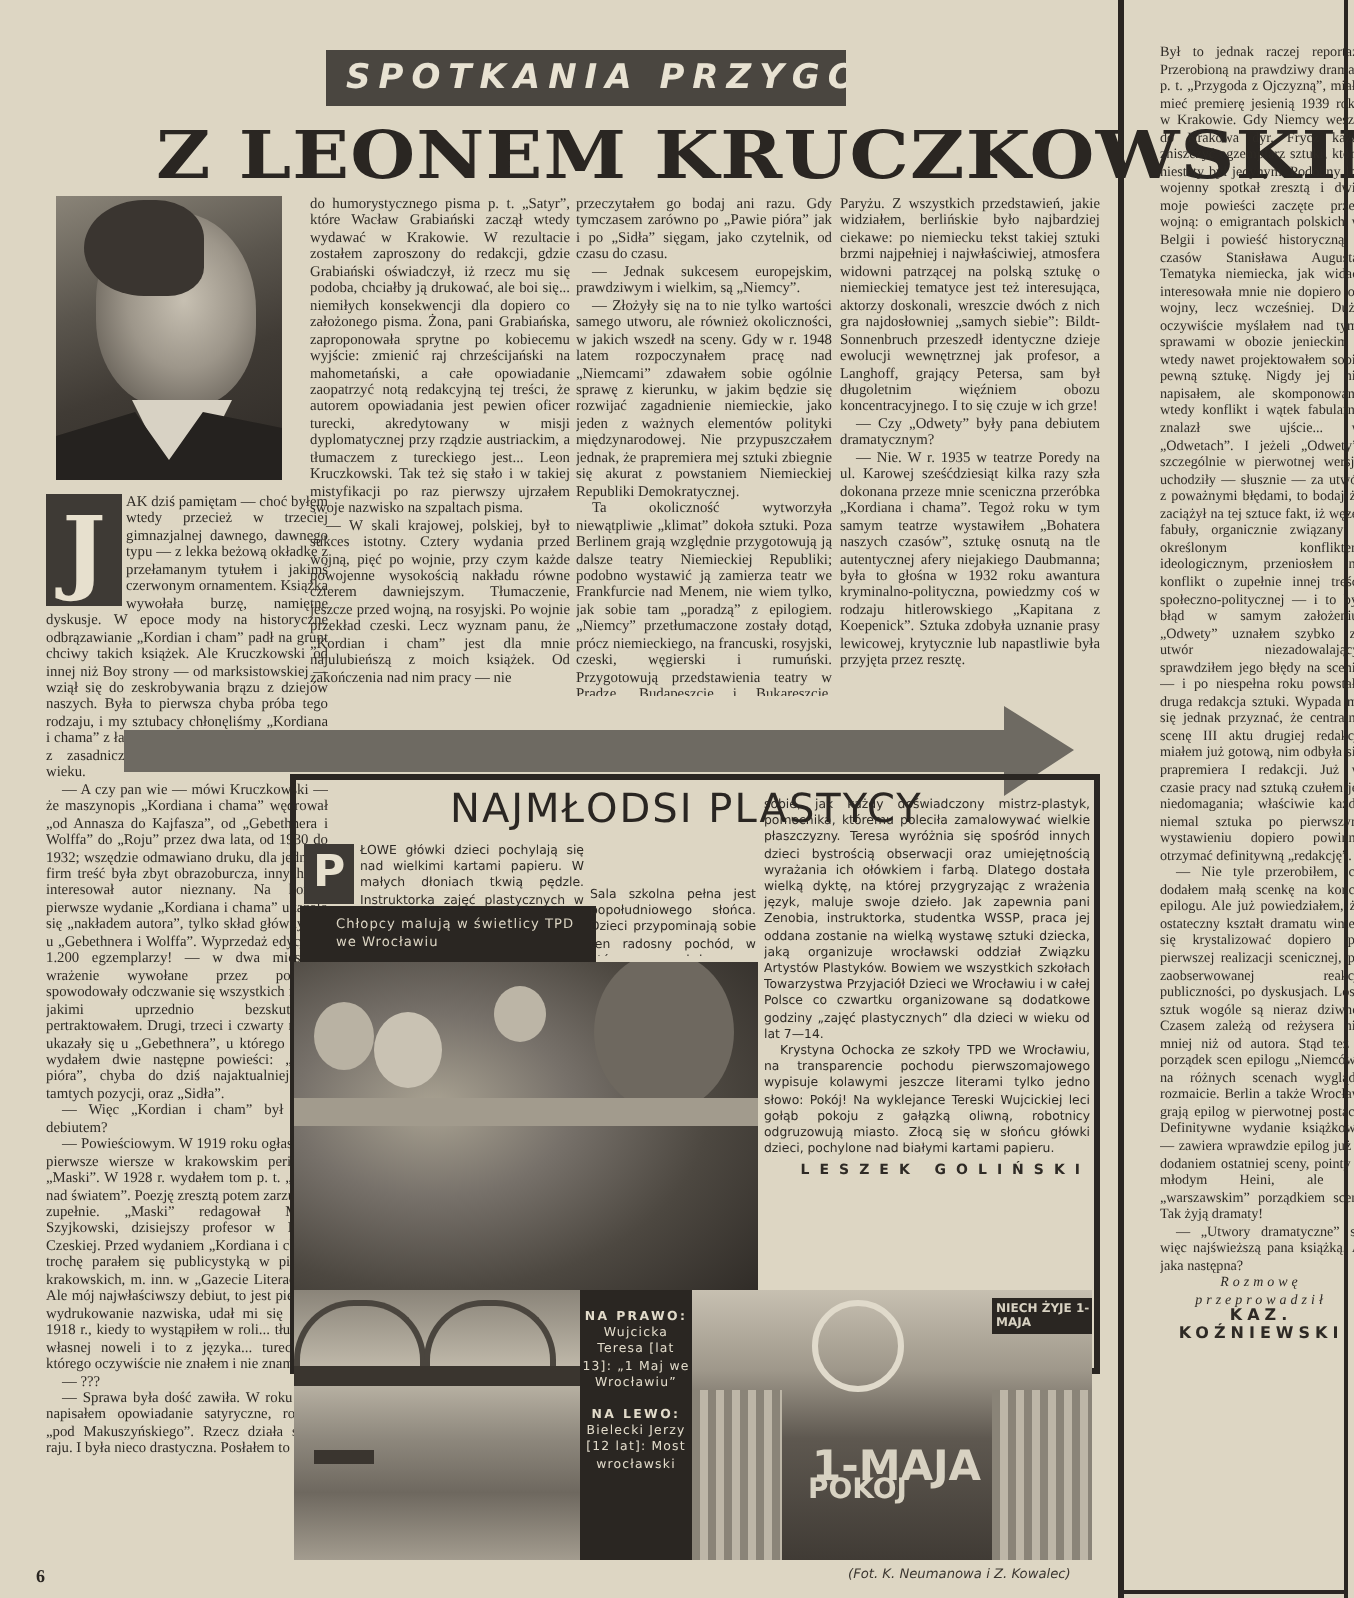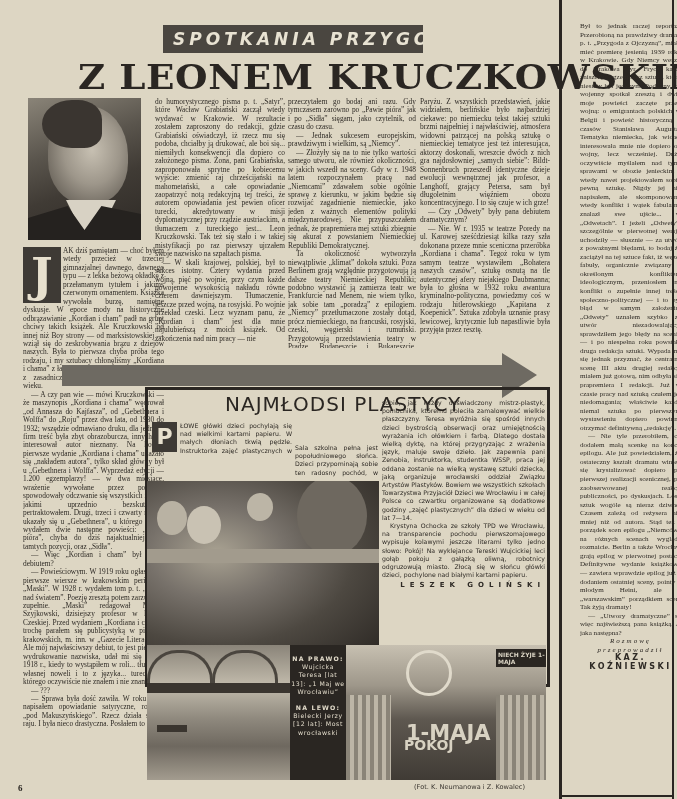--- a/index.html
+++ b/index.html
@@ -23,21 +23,21 @@
   .box{position:absolute;left:145px;top:387px;width:405px;height:300px;border:3px solid #2a2622;box-sizing:border-box;}
   .box-title{position:absolute;left:225px;top:392px;font-family:"DejaVu Sans",sans-serif;font-weight:normal;font-size:20px;letter-spacing:1px;color:#2a2622;white-space:nowrap;}
   .dropcap2{position:absolute;left:152px;top:422px;width:25px;height:30px;background:#3e3a35;color:#e7e0ce;font-family:"DejaVu Sans",sans-serif;font-weight:bold;font-size:22px;line-height:30px;text-align:center;}
   .caption-dark{position:absolute;left:150px;top:453px;width:148px;height:28px;background:#2a2622;color:#dcd5c3;font-family:"DejaVu Sans",sans-serif;font-size:6.6px;line-height:9px;padding:5px 6px 0 18px;box-sizing:border-box;letter-spacing:0.5px;}
   .photo{position:absolute;left:147px;top:481px;width:232px;height:180px;background:radial-gradient(ellipse at 30% 40%,#a9a292 0%,#77716a 30%,#4d4841 60%,#2a2622 100%);overflow:hidden;}
   .photo .kid{position:absolute;border-radius:50%;}
   .drawing1{position:absolute;left:147px;top:645px;width:190px;height:135px;background:linear-gradient(180deg,#8a8479 0%,#c2bbac 30%,#8e887d 55%,#6e685f 75%,#a39c8f 100%);overflow:hidden;}
   .drawing2{position:absolute;left:346px;top:645px;width:200px;height:135px;background:linear-gradient(180deg,#c7c0b1 0%,#9e978a 30%,#5e5850 55%,#403b35 100%);overflow:hidden;}
   .caption-col{position:absolute;left:290px;top:645px;width:56px;height:135px;background:#2a2622;color:#e2dbca;font-family:"DejaVu Sans",sans-serif;font-size:6.2px;line-height:8.2px;letter-spacing:0.6px;text-align:center;padding-top:10px;box-sizing:border-box;}
   .caption-col .h{font-weight:bold;letter-spacing:1.2px;}
-  .photo-credit{position:absolute;left:414px;top:783px;font-size:6.6px;color:#3a352f;font-family:"DejaVu Sans",sans-serif;}
+  .photo-credit{position:absolute;left:424px;top:783px;font-size:6.6px;font-style:italic;color:#3a352f;font-family:"DejaVu Sans",sans-serif;}
   .pageno{position:absolute;left:18px;top:783px;font-size:9px;font-weight:bold;}
   .byline-sm{font-style:italic;font-weight:normal;letter-spacing:2px;font-size:7px;text-align:center;}
   .byline-lg{font-weight:bold;letter-spacing:2.5px;font-size:8px;text-align:center;font-family:"DejaVu Sans",sans-serif;}
   .sig{font-family:"DejaVu Sans",sans-serif;font-weight:bold;letter-spacing:5px;font-size:7px;text-align:right;margin-top:2px;}
   .maja{position:absolute;color:#d8d2c2;font-family:"DejaVu Sans",sans-serif;font-weight:bold;}
   .boxtext{position:absolute;font-family:"DejaVu Sans",sans-serif;font-size:6.2px;line-height:8.2px;text-align:justify;color:#2e2a25;overflow:hidden;}
   .boxtext p{margin:0;text-indent:8px;}
   .boxtext p.noind{text-indent:0;}
 </style>
 </head>
@@ -102,20 +102,21 @@
   </div>
 
   <div class="box"></div>
   <div class="box-title">NAJMŁODSI PLASTYCY</div>
   <div class="dropcap2">P</div>
 
   <div class="boxtext" style="left:180px;top:422px;width:112px;height:32px;">
     <p class="noind">ŁOWE główki dzieci pochylają się nad wielkimi kartami papieru. W małych dłoniach tkwią pędzle. Instruktorka zajęć plastycznych w szkole TPD na Pilczycach (przedmieście Wrocławia), zadała dzisiaj temat: „Co widziałem na Święcie Pierwszego Maja?”</p>
   </div>
 
+  <div class="caption-dark">Chłopcy malują w świetlicy TPD we Wrocławiu</div>
 
   <div class="boxtext" style="left:295px;top:444px;width:83px;height:34px;">
     <p class="noind">Sala szkolna pełna jest popołudniowego słońca. Dzieci przypominają sobie ten radosny pochód, w którym przecież same brały udział: czerwień sztandarów, błękit nieba, zieleń drzew. Nurzają pędzle w miseczkach z farbą.</p>
 
   </div>
 
   <div class="photo">
     <div class="kid" style="left:10px;top:20px;width:30px;height:34px;background:#b9b2a3;"></div>
     <div class="kid" style="left:40px;top:25px;width:34px;height:38px;background:#c9c2b3;"></div>
     <div class="kid" style="left:100px;top:12px;width:26px;height:28px;background:#bcb5a6;"></div>

